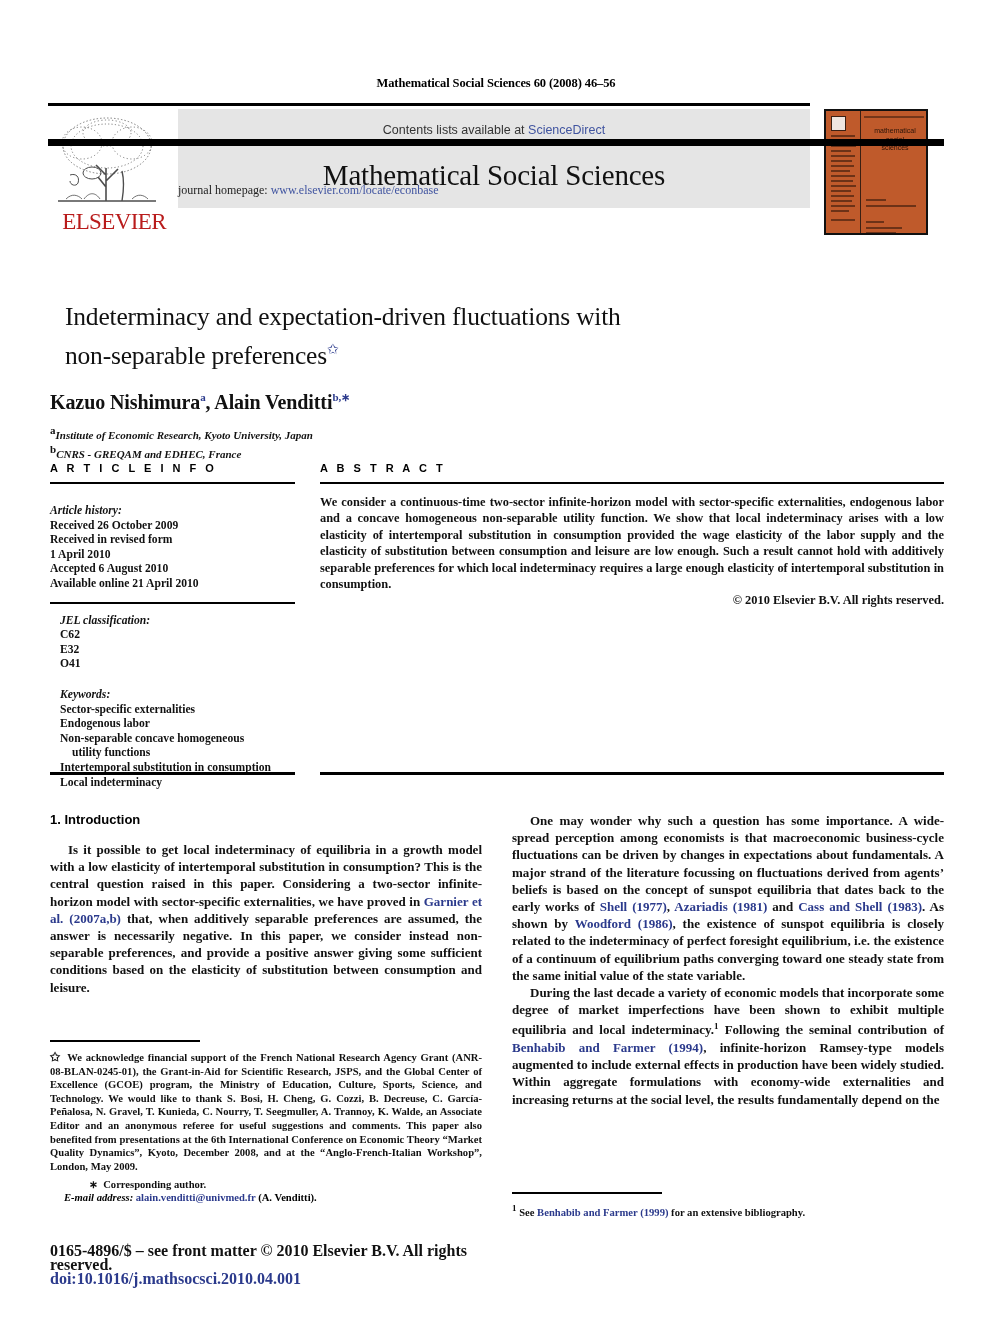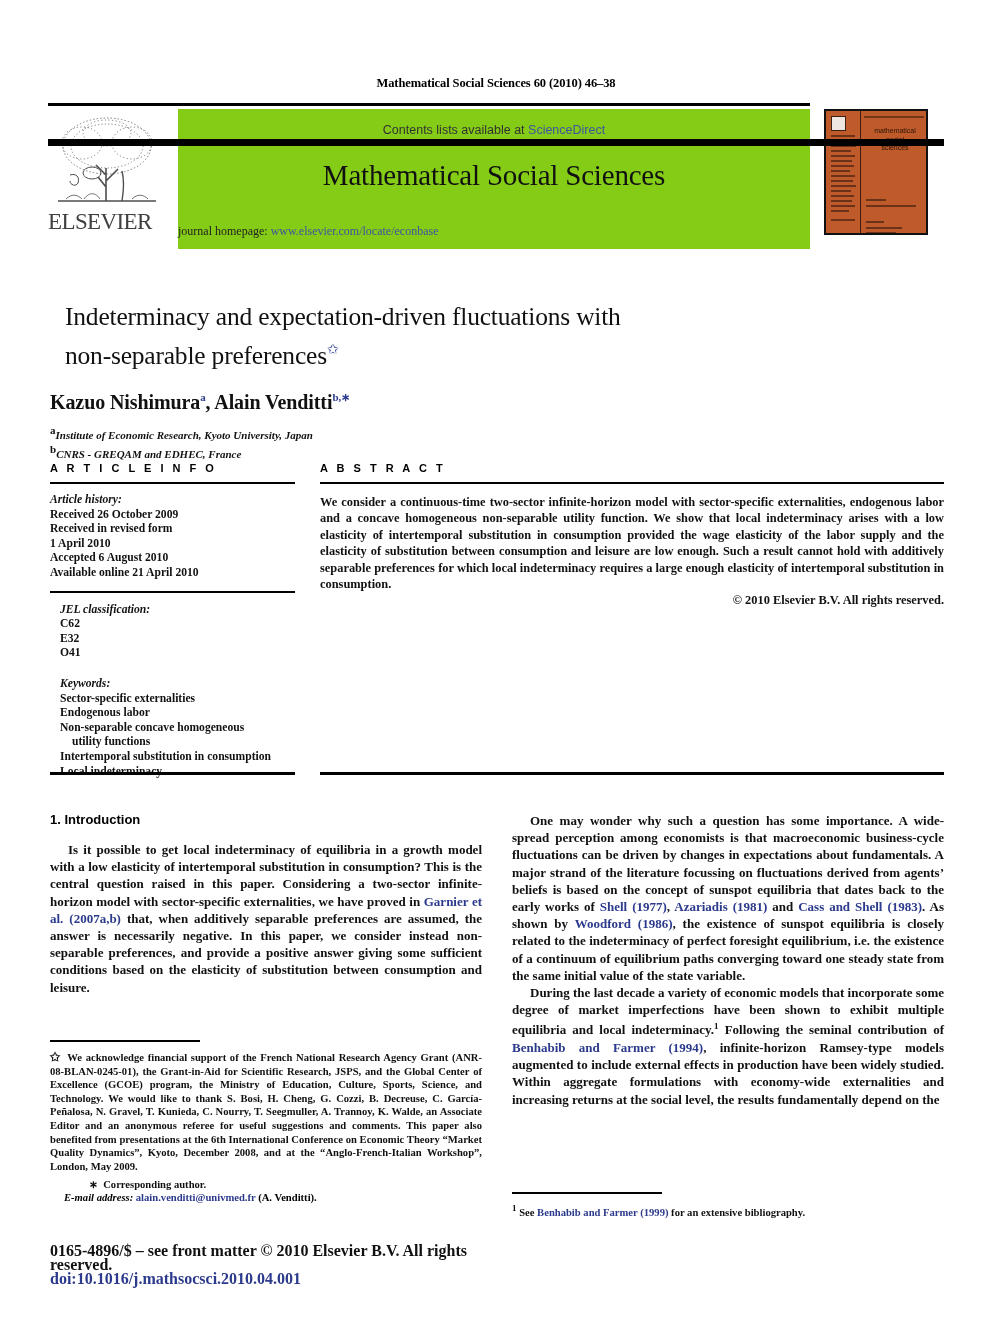--- a/index.html
+++ b/index.html
@@ -64,33 +64,33 @@
     left: 4px;
     width: 110px;
     height: 96px;
     overflow: hidden;
   }
   .elsevier-word {
     position: absolute;
     bottom: 2px;
     left: 0;
     width: 118px;
-    text-align: left;
+    text-align: right;
     font-family: "Liberation Serif", serif;
     font-size: 23px;
     letter-spacing: -0.6px;
-    color: #404040;
+    color: #b91c1c;
   }
   .masthead-center {
     position: absolute;
     top: 6px;
     left: 130px;
     width: 632px;
-    height: 140px;
-    background: #84cc16;
+    height: 99px;
+    background: #e5e5e5;
   }
   .contents-line {
     position: absolute;
     top: 14px;
     left: 0;
     width: 632px;
     text-align: center;
     font-family: "Liberation Sans", sans-serif;
     font-size: 12.5px;
     color: #333;
@@ -259,21 +259,21 @@
     height: 2px;
     background: #000;
     margin-top: 8px;
   }
   .rule-sep {
     height: 2px;
     background: #000;
     margin: 10px 0 8px 0;
   }
   .hist-block {
-    margin-top: 9px;
+    margin-top: 20px;
     font-family: "Liberation Serif", serif;
     font-size: 11.6px;
     line-height: 14.6px;
     font-weight: bold;
     color: #111;
   }
   .hist-block .lbl {
     font-style: italic;
   }
   .kw-block {
@@ -442,21 +442,21 @@
     font-weight: bold;
     color: #111;
     margin: 0;
   }
 </style>
 </head>
 <body>
 
 <div class="page">
 
-  <div class="running-head">Mathematical Social Sciences 60 (2010) 46–38</div>
+  <div class="running-head">Mathematical Social Sciences 60 (2008) 46–56</div>
 
   <div class="masthead">
     <div class="masthead-rule-top"></div>
 
     <div class="elsevier-logo">
       <div class="tree-box">
         <svg width="110" height="96" viewBox="0 0 110 96" xmlns="http://www.w3.org/2000/svg">
           <g stroke="#4d4d4d" stroke-width="0.7" fill="none">
             <ellipse cx="55" cy="33" rx="44" ry="28" stroke-dasharray="1.5 2"></ellipse>
             <ellipse cx="55" cy="33" rx="36" ry="22" stroke-dasharray="1.2 2.2"></ellipse>

